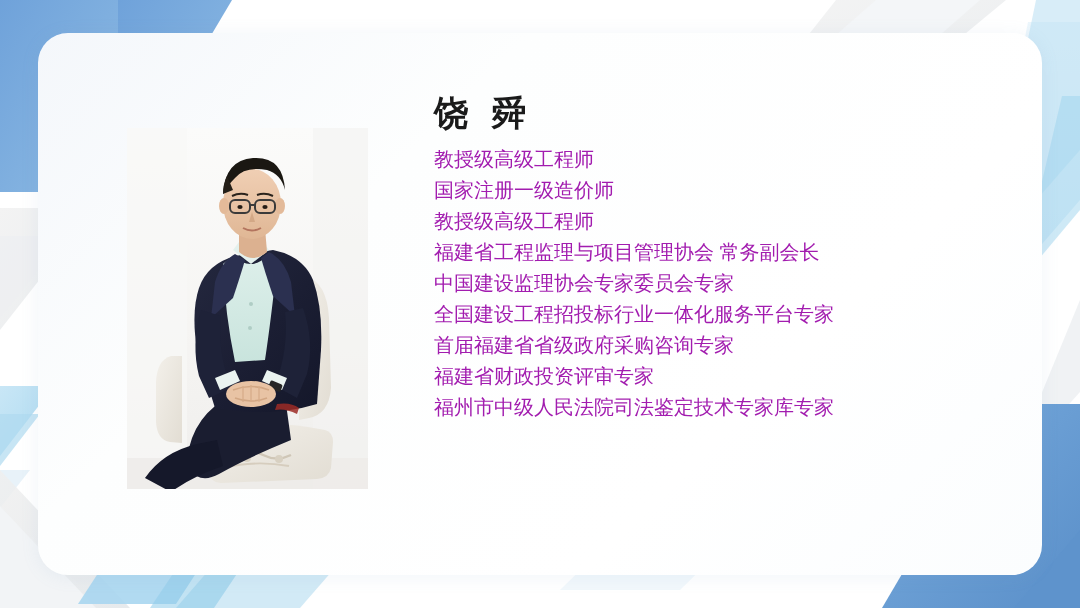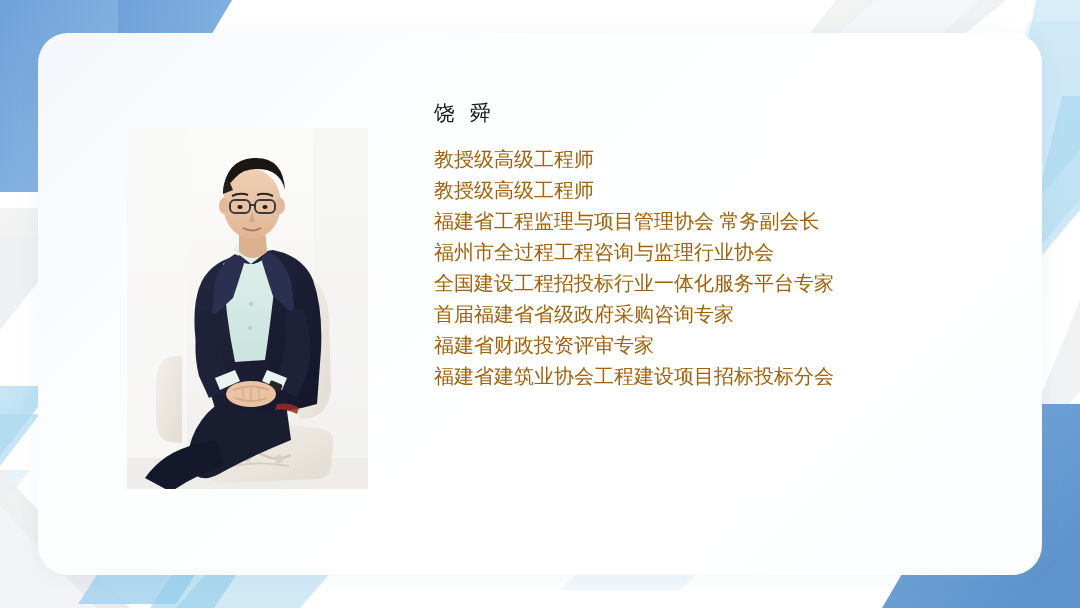--- a/index.html
+++ b/index.html
@@ -63,37 +63,37 @@
   }
 
   
   .info-col {
     position: absolute;
     left: 434px;
     top: 96px;
     width: 560px;
   }
   .person-name {
-    font-size: 21px;
-    font-weight: normal;
+    font-size: 35px;
+    font-weight: bold;
     color: #1a1a1a;
     letter-spacing: 1px;
     line-height: 34px;
     margin: 0 0 14px 0;
     white-space: pre;
   }
   .cred-list {
     list-style: none;
     margin: 0;
     padding: 0;
   }
   .cred-item {
     font-size: 20px;
     line-height: 31px;
-    color: #a16207;
+    color: #a21caf;
     font-weight: 500;
     white-space: nowrap;
   }
 </style>
 </head>
 <body>
 
 <div id="stage">
 
   <div class="bg-layer">
@@ -256,23 +256,24 @@
       <path d="M116 258 l0 16 M124 257 l0 17 M132 258 l0 16" stroke="#D7AD8A" stroke-width="1.3"></path>
 
       <path d="M150 276 q14 -2 22 4 l-2 6 q-12 -6 -22 -4 z" fill="#9C2C26" opacity="0.85"></path>
     </svg>
   </div>
 
   <div class="info-col">
     <h1 class="person-name">饶  舜</h1>
     <ul class="cred-list">
       <li class="cred-item">教授级高级工程师</li>
+      <li class="cred-item">国家注册一级造价师</li>
       <li class="cred-item">教授级高级工程师</li>
       <li class="cred-item">福建省工程监理与项目管理协会 常务副会长</li>
-      <li class="cred-item">福州市全过程工程咨询与监理行业协会</li>
+      <li class="cred-item">中国建设监理协会专家委员会专家</li>
       <li class="cred-item">全国建设工程招投标行业一体化服务平台专家</li>
       <li class="cred-item">首届福建省省级政府采购咨询专家</li>
       <li class="cred-item">福建省财政投资评审专家</li>
-      <li class="cred-item">福建省建筑业协会工程建设项目招标投标分会</li>
+      <li class="cred-item">福州市中级人民法院司法鉴定技术专家库专家</li>
     </ul>
   </div>
 
 </div>
 
 </body></html>

